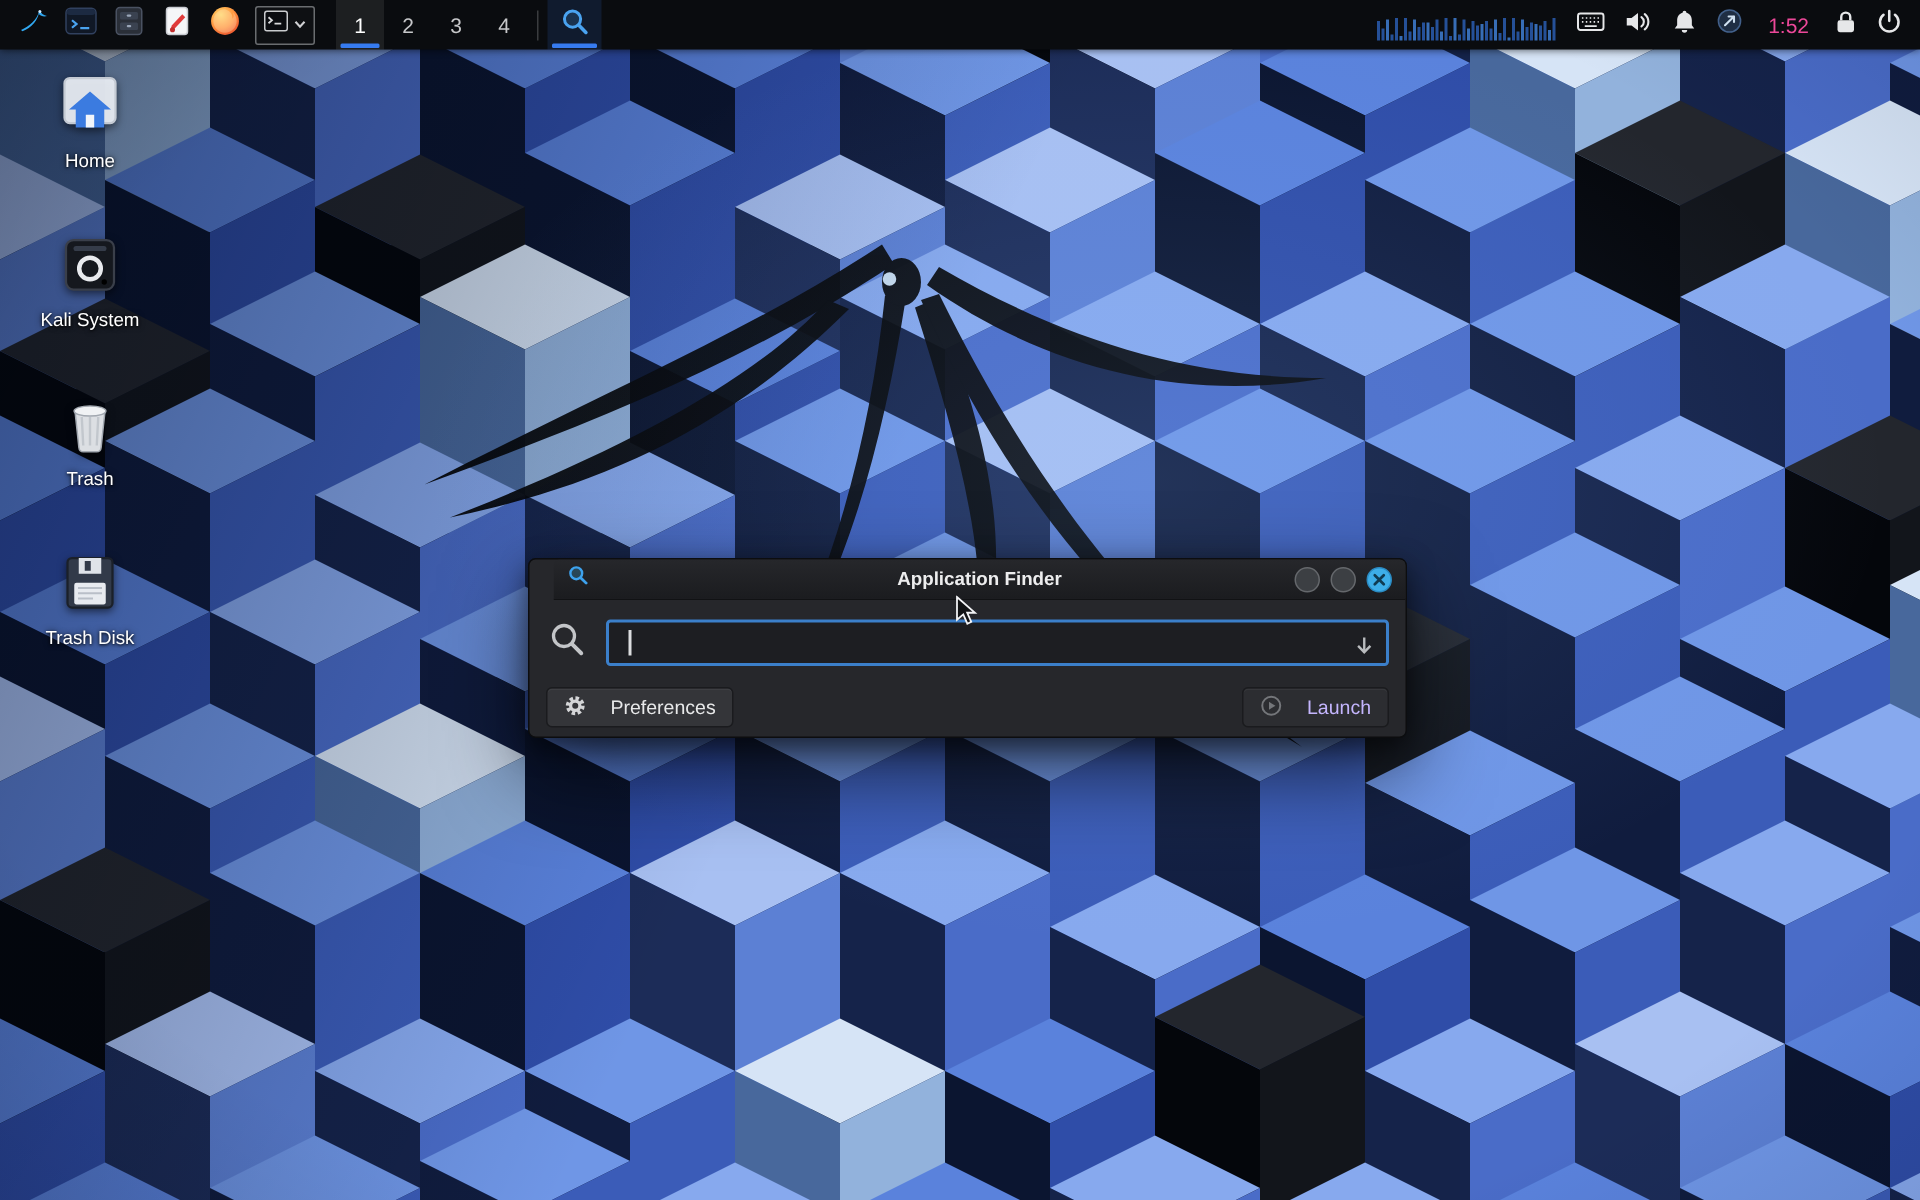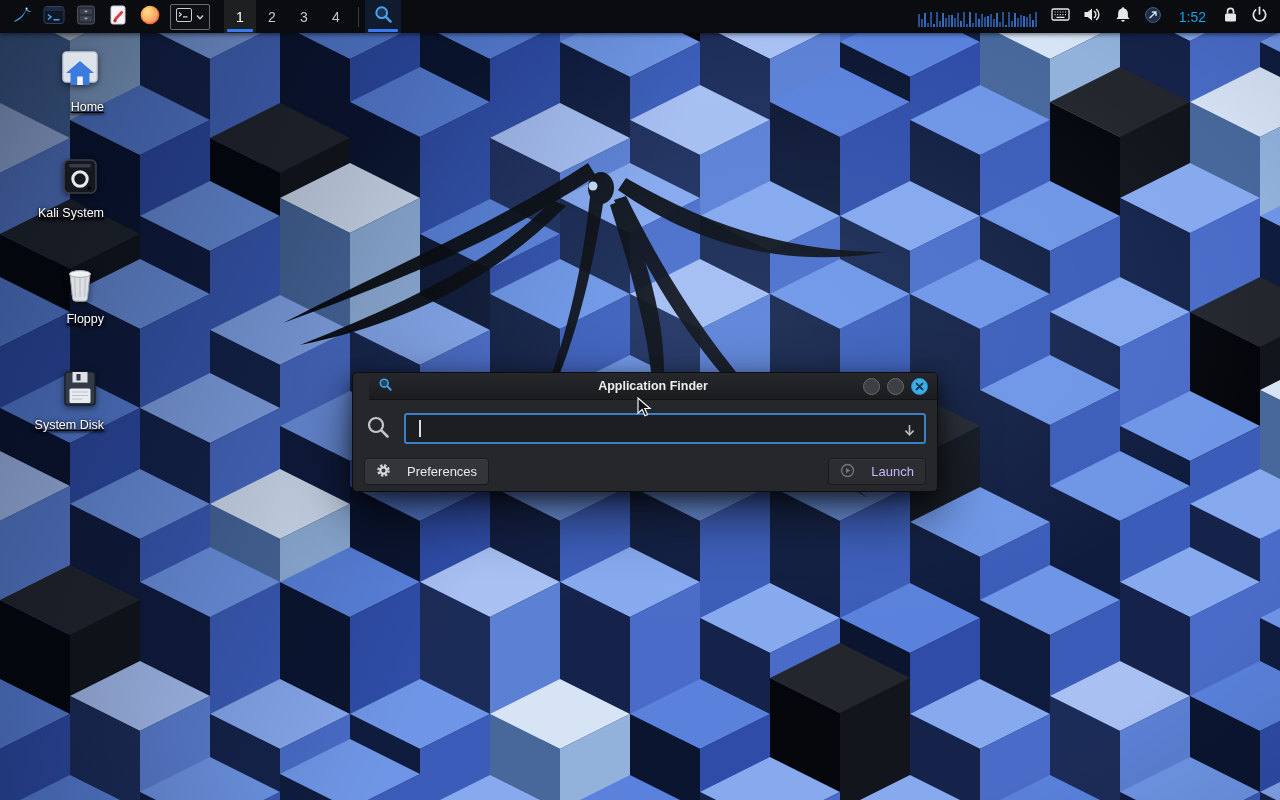--- a/index.html
+++ b/index.html
@@ -36,26 +36,26 @@
   .taskbtn { width:36px; height:33px; display:flex; align-items:center; justify-content:center;
     position:relative; background:rgba(54,123,240,0.14); }
   .taskbtn::after { content:""; position:absolute; left:3px; right:3px; bottom:1px; height:3px;
     background:var(--accent); border-radius:1px; }
   .panel-graph { display:flex; align-items:flex-end; gap:1px; height:20px; margin-left:auto;
     margin-right:14px; opacity:0.85; }
   .panel-graph i { display:block; width:2px; background:#2a5cb0; }
   .panel-graph i:nth-child(3n) { background:#3f7fd4; }
   .tray { display:flex; align-items:center; gap:13px; margin-right:6px; }
   .tray > div { display:flex; align-items:center; justify-content:center; }
-  .clock { color:#0ea5e9; font-size:14px; margin:0 4px; }
+  .clock { color:#ec4899; font-size:14px; margin:0 4px; }
 
   
   .desktop-icons { position:absolute; left:16px; top:47px; width:88px; z-index:10;
     display:flex; flex-direction:column; }
-  .dicon { height:106px; display:flex; flex-direction:column; align-items:flex-end; cursor:default;text-decoration:underline; }
+  .dicon { height:106px; display:flex; flex-direction:column; align-items:center; cursor:default; }
   .dicon .ic { width:48px; height:48px; display:flex; align-items:center; justify-content:center;
     filter:drop-shadow(0 2px 3px rgba(0,0,0,0.55)); }
   .dicon .lbl { margin-top:5px; color:#ffffff; font-size:12.5px; white-space:nowrap;
     text-shadow:0 1px 2px rgba(0,0,0,0.95), 0 0 4px rgba(0,0,0,0.7); }
 
   
   .appfinder { position:absolute; left:352px; top:372px; width:586px; height:120px; z-index:40;
     background:var(--win-bg); border:1px solid #0c0d0f; border-radius:5px;
     box-shadow:0 22px 55px rgba(0,0,0,0.62), 0 6px 18px rgba(0,0,0,0.5); }
   .titlebar { position:relative; height:27px; display:flex; align-items:center; padding:0 9px;
@@ -657,35 +657,35 @@
     </div>
 
     <div class="dicon">
       <span class="ic">
         <svg width="48" height="48" viewBox="0 0 48 48">
           <path d="M14 15 h20 l-2.6 24.5 a3 3 0 0 1 -3 2.7 h-8.8 a3 3 0 0 1 -3 -2.7 z" fill="#dcdfe3" stroke="#a2a8b0"></path>
           <path d="M18.5 19 l1 19 M24 19 v19 M29.5 19 l-1 19" stroke="#c2c7cd" stroke-width="1.6" fill="none"></path>
           <ellipse cx="24" cy="15" rx="10.6" ry="3.4" fill="#f0f2f4" stroke="#a2a8b0"></ellipse>
         </svg>
       </span>
-      <span class="lbl">Floppy</span>
+      <span class="lbl">Trash</span>
     </div>
 
 
     <div class="dicon">
       <span class="ic">
         <svg width="48" height="48" viewBox="0 0 48 48">
           <rect x="9" y="7" width="30" height="33" rx="3" fill="#323a49" stroke="#1b2029" stroke-width="1.5"></rect>
           <rect x="16.5" y="7" width="15" height="10.5" fill="#dfe3e9"></rect>
           <rect x="20.5" y="9" width="4" height="6.5" fill="#323a49"></rect>
           <rect x="13.5" y="23.5" width="21" height="14.5" rx="1.5" fill="#e8ebf0"></rect>
           <path d="M16 27 h16 M16 30.5 h16 M16 34 h10" stroke="#b9bfc8" stroke-width="1.2"></path>
         </svg>
       </span>
-      <span class="lbl">System Disk</span>
+      <span class="lbl">Trash Disk</span>
     </div>
   </div>
 
   <div class="appfinder">
 
     <div class="titlebar">
       <span>
         <svg width="15" height="15" viewBox="0 0 16 16">
           <circle cx="6.6" cy="6.6" r="4.2" fill="rgba(61,174,233,0.25)" stroke="#3da2ee" stroke-width="1.7"></circle>
           <line x1="9.9" y1="9.9" x2="13.6" y2="13.6" stroke="#3da2ee" stroke-width="2" stroke-linecap="round"></line>

